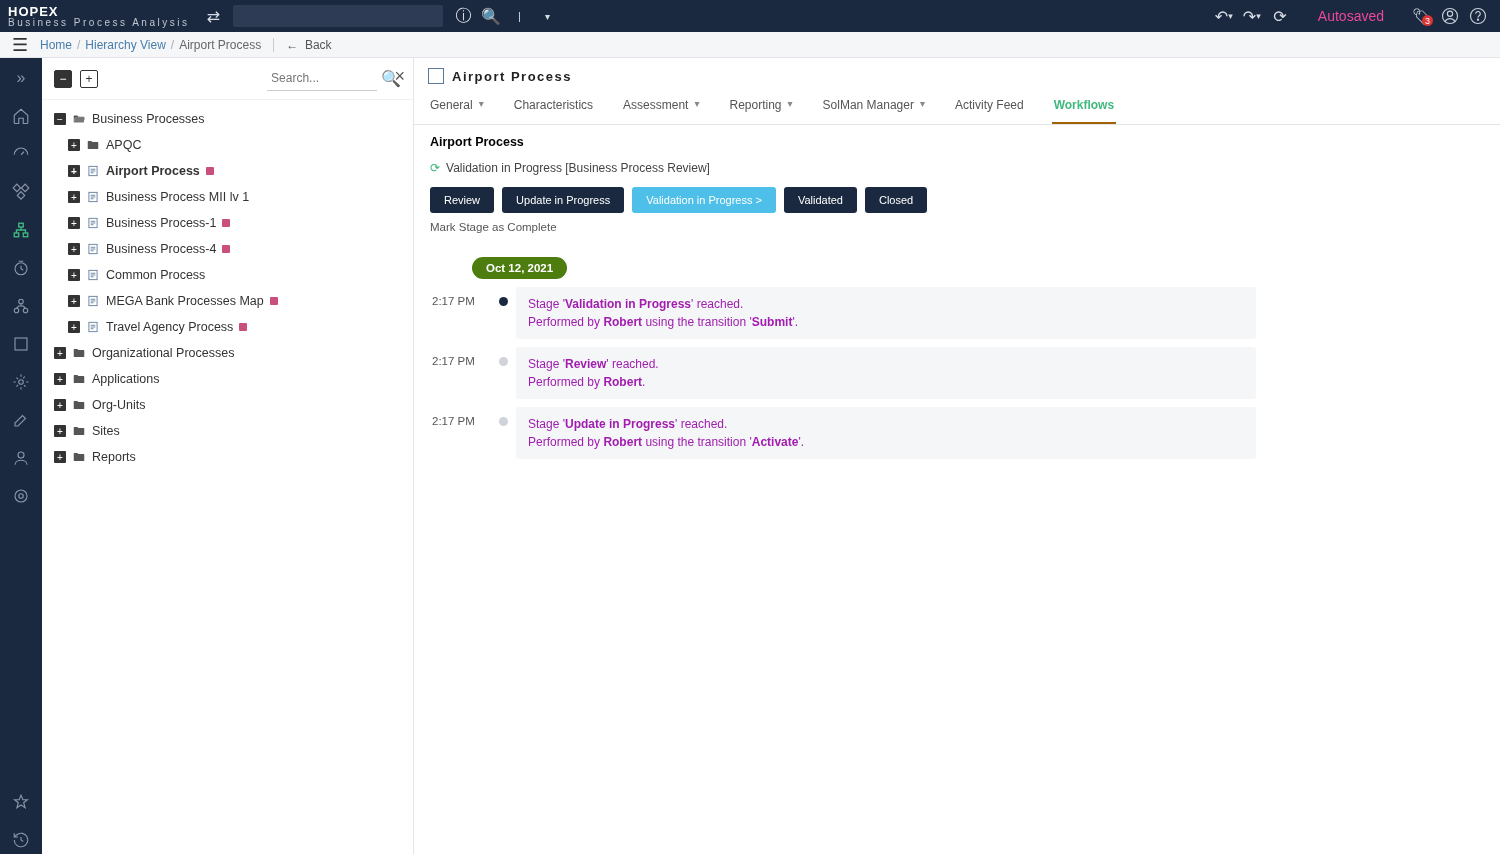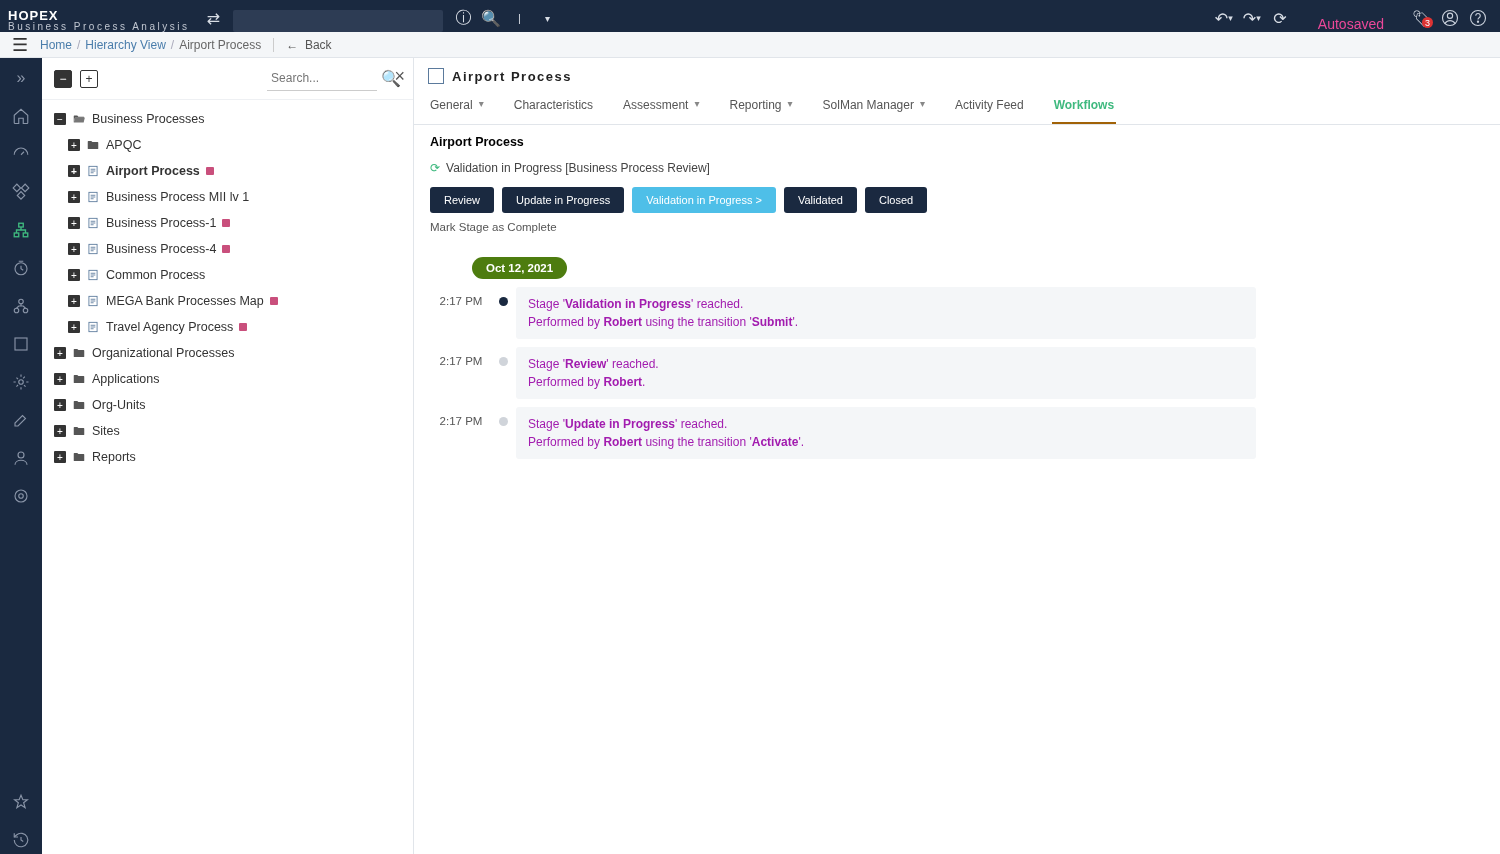--- a/index.html
+++ b/index.html
@@ -1,19 +1,19 @@
 <!DOCTYPE html>
 <html><head>
 <meta charset="utf-8">
 <style>
 * { margin: 0; padding: 0; box-sizing: border-box; font-family: -apple-system, BlinkMacSystemFont, "Segoe UI", Arial, sans-serif; }
 body { width: 1500px; height: 854px; overflow: hidden; background: #fff; }
 
 
-.topbar { height: 32px; background: #1a2940; color: #fff; display: flex; align-items: flex-end; padding: 0 8px; }
+.topbar { height: 32px; background: #1a2940; color: #fff; display: flex; align-items: center; padding: 0 8px; }
 .brand { display: flex; flex-direction: column; line-height: 1; margin-right: 10px; }
 .brand-title { font-weight: 700; letter-spacing: 1px; font-size: 13px; }
 .brand-sub { font-size: 10px; letter-spacing: 2.5px; color: #c0c6d0; }
 .top-icon { width: 28px; height: 28px; display: inline-flex; align-items: center; justify-content: center; cursor: pointer; color: #d8dde5; }
 .top-search { width: 210px; height: 22px; background: #2d3c54; border: none; border-radius: 2px; margin: 0 6px; color: #fff; padding: 0 6px; font-size: 12px; }
 .top-spacer { flex: 1; }
 .autosaved { font-size: 14px; color: #ec4899; margin: 0 24px; }
 .badge-icon { position: relative; }
 .badge-dot { position: absolute; bottom: 4px; right: 3px; background: #d33; color: #fff; font-size: 9px; border-radius: 50%; width: 11px; height: 11px; display:flex; align-items:center; justify-content:center; }
 
@@ -72,21 +72,21 @@
 .mark-complete { padding: 0 16px 10px; font-size:11.5px; color:#555; }
 
 .subtabs { display:flex; gap:28px; border-bottom:1px solid #e1e5ea; padding: 0 16px; font-size:12px; color:#666; }
 .subtab { padding: 8px 2px; cursor:pointer; }
 .subtab.active { color:#3fb97f; border-bottom:2px solid #3fb97f; font-weight:600;}
 
 .activity { padding: 14px 16px; }
 .date-pill { display:inline-block; background:#4d7c0f; color:#fff; font-size:11.5px; font-weight:600; padding:5px 14px; border-radius:14px; margin-left: 42px; margin-bottom:8px;}
 .timeline { position:relative; margin-left:2px;}
 .tl-row { display:flex; align-items:flex-start; margin-bottom:8px; }
-.tl-time { width: 58px; text-align:center; font-size:11.5px; color:#555; padding-top:8px; }
+.tl-time { width: 58px; text-align:left; font-size:11.5px; color:#555; padding-top:8px; }
 .tl-dotcol { width: 26px; display:flex; justify-content:center; padding-top:10px; }
 .tl-dot { width:9px; height:9px; border-radius:50%; background:#d0d4da; }
 .tl-dot.active { background:#1a2940; }
 .tl-card { flex:1; max-width: 740px; background:#f4f6f8; border-radius:3px; padding: 8px 12px; font-size:12px; color:#a21caf; line-height:1.5; }
 .tl-card b { font-weight:700; }
 
 svg { display:block; }
 </style>
 </head>
 <body>

